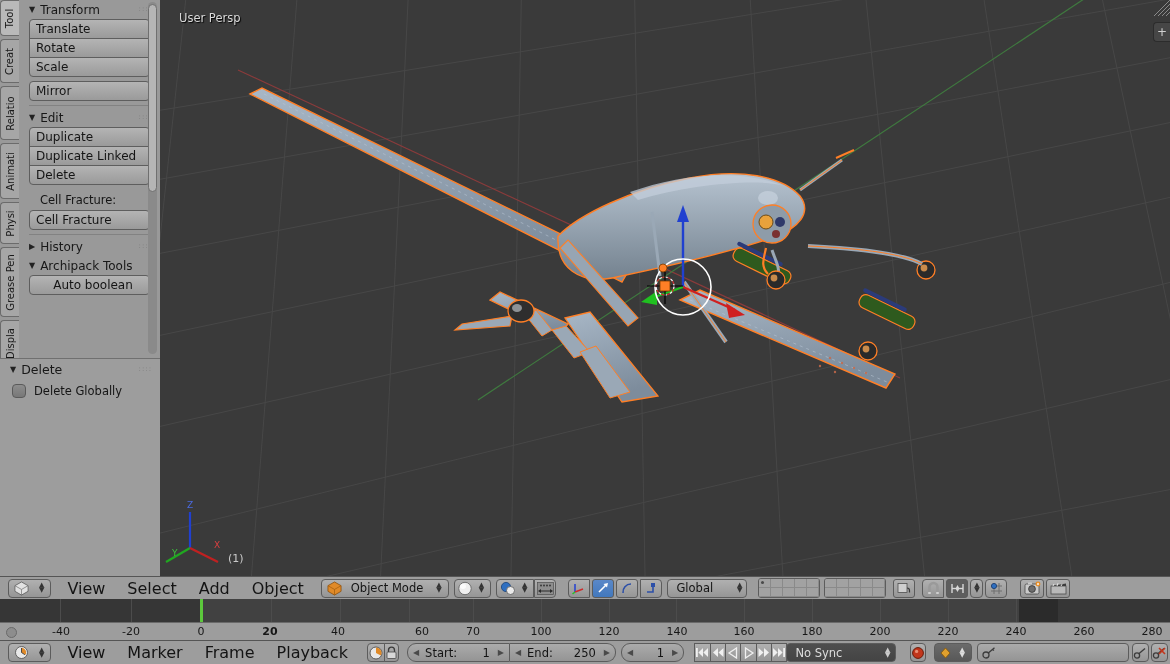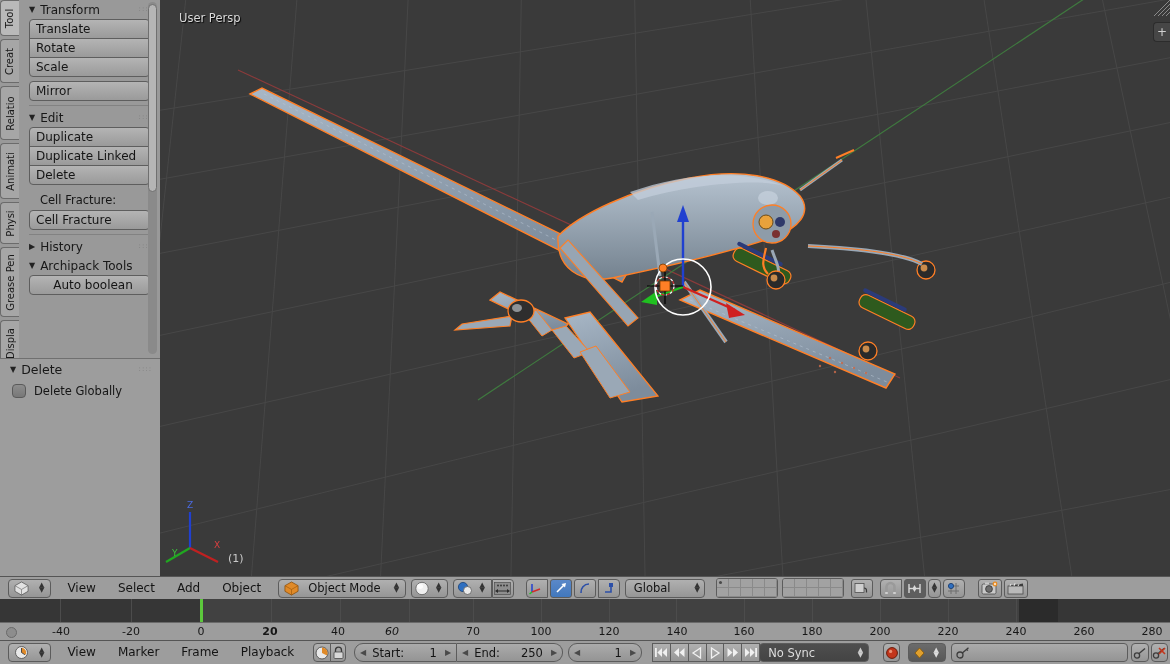--- a/index.html
+++ b/index.html
@@ -60,21 +60,21 @@
   #frame-label { position:absolute; left:68px; top:552px; color:#c9c9c9; font-size:11px; }
   #panel-plus { position:absolute; right:0px; top:22px; width:17px; height:20px;
     background:#464646; border:1px solid #2c2c2c; border-right:none; border-radius:4px 0 0 4px;
     color:#d0d0d0; font-size:12px; display:flex; align-items:center; justify-content:center; }
   #corner-grip { position:absolute; right:0; top:0; width:16px; height:16px; overflow:hidden; }
 
   
   #vheader { position:absolute; left:0; top:576px; width:1170px; height:23px;
     background:#9d9d9d; border-top:1px solid #555; display:flex; align-items:center;
     padding-left:8px; }
-  .hdr-menu { font-size:12px; color:#141414; padding:16px 11px; line-height:21px; }
+  .hdr-menu { font-size:16px; color:#141414; padding:16px 11px; line-height:21px; }
   .ctl { height:19px; border:1px solid #5c5c5c; border-radius:4px;
     background:linear-gradient(#b0b0b0,#969696); display:flex; align-items:center;
     font-size:11.5px; color:#141414; margin-right:5px; }
   .spin { display:flex; flex-direction:column; justify-content:center;
     margin-left:6px; margin-right:4px; line-height:5px; font-size:7px; color:#333; }
   .editor-icon { width:17px; height:15px; margin:0 3px 0 4px; }
   .mode-box { padding-right:2px; }
   .mode-box .mlabel { padding:0 7px 0 5px; }
   .sq-btn { width:22px; height:19px; border:1px solid #5c5c5c; border-radius:3px;
     background:linear-gradient(#b0b0b0,#969696); display:flex; align-items:center;
@@ -592,21 +592,21 @@
     <div class="tl-vline" style="left:1016px;"></div>
     <div id="playhead" style="left:200px;"></div>
 
     <div id="tl-ruler">
       <div id="tl-knob"></div>
       <div class="tick-lbl" style="left:61px;">-40</div>
       <div class="tick-lbl" style="left:131px;">-20</div>
       <div class="tick-lbl" style="left:201px;">0</div>
       <div class="tick-lbl" style="left:270px;font-weight:bold;">20</div>
       <div class="tick-lbl" style="left:338px;">40</div>
-      <div class="tick-lbl" style="left:392px;font-style:italic;">60</div>
+      <div class="tick-lbl" style="left:422px;">60</div>
       <div class="tick-lbl" style="left:473px;">70</div>
       <div class="tick-lbl" style="left:541px;">100</div>
       <div class="tick-lbl" style="left:609px;">120</div>
       <div class="tick-lbl" style="left:677px;">140</div>
       <div class="tick-lbl" style="left:744px;">160</div>
       <div class="tick-lbl" style="left:812px;">180</div>
       <div class="tick-lbl" style="left:880px;">200</div>
       <div class="tick-lbl" style="left:948px;">220</div>
       <div class="tick-lbl" style="left:1016px;">240</div>
       <div class="tick-lbl" style="left:1084px;">260</div>

